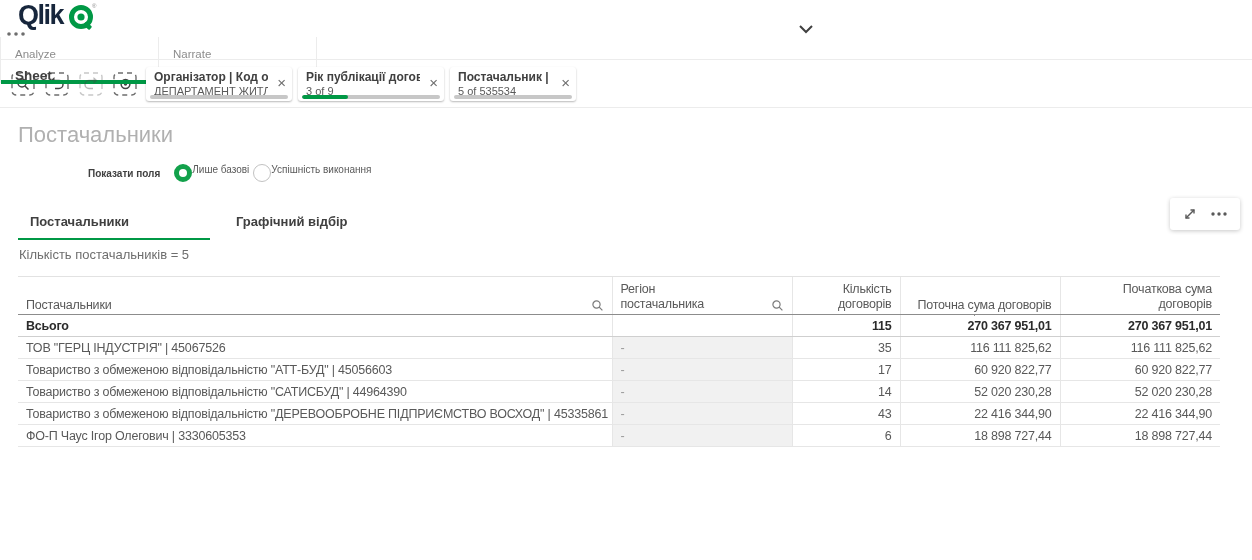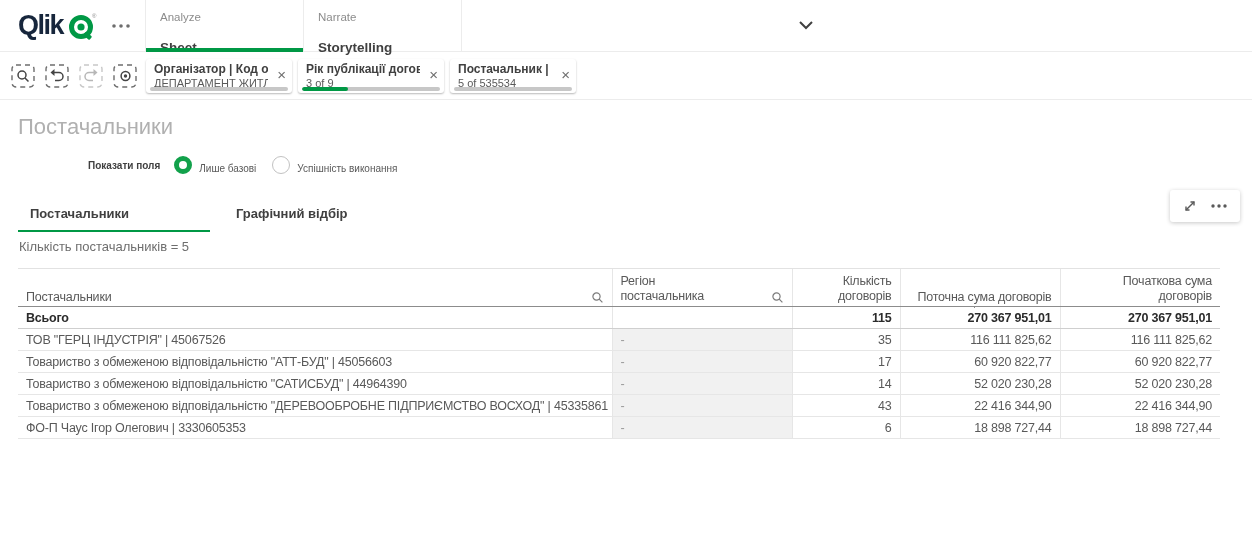--- a/index.html
+++ b/index.html
@@ -4,33 +4,33 @@
 <style>
   * { box-sizing: border-box; margin: 0; padding: 0; }
   html,body { width: 1252px; height: 560px; overflow: hidden; }
   body {
     font-family: "Liberation Sans", sans-serif;
     background: #ffffff;
     color: #595959;
   }
   
   .topbar {
-    position: relative; height: 52px;
+    position: relative; height: 60px;
     display: flex; align-items: stretch;
-    border-bottom: 1px solid #ececec; background: #fff;
+    border-bottom: 1px solid #ececec; background: #fff; flex-direction: column;
   }
   .logo { display: flex; align-items: center; padding: 0 8px 0 18px; gap: 4px; cursor: pointer; }
   .logo-text { font-size: 27px; font-weight: bold; color: #17263c; letter-spacing: -1.5px; }
   .logo-more { display: flex; align-items: center; padding: 0 14px 0 6px; }
   .nav-tabs { display: flex; border-left: 1px solid #ececec; }
   .nav-tab {
     width: 158px; padding: 11px 0 0 14px; border-right: 1px solid #ececec;
     position: relative; cursor: pointer;
   }
-  .nav-tab .sub { display:block; font-size: 11.5px; color: #8c8c8c; margin-bottom: 17px; }
+  .nav-tab .sub { display:block; font-size: 11.5px; color: #8c8c8c; margin-bottom: 8px; }
   .nav-tab .lbl { display:block; font-size: 13.5px; font-weight: bold; color: #404040; }
   .nav-tab.active::after {
     content:""; position:absolute; left:0; right:0; bottom:-1px; height:4px; background:#009845;
   }
   .sheet-title {
     position: absolute; left: 806px; top: 0; height: 100%; transform: translateX(-50%);
     display: flex; align-items: center; gap: 10px; white-space: nowrap;
     font-size: 14.5px; font-weight: bold; color: #404040; cursor: pointer;
   }
   
@@ -55,21 +55,21 @@
   .chip-bar {
     position: absolute; left: 4px; right: 4px; bottom: 2px; height: 4px;
     background: #c7c7c7; border-radius: 2px; overflow: hidden;
   }
   .chip-bar-fill { height: 100%; background: #009845; border-radius: 2px; width: 0; }
   
   .sheet { padding: 10px 18px 0; }
   .page-title { font-size: 22px; font-weight: normal; color: #b0b0b0; margin: 4px 0 16px; }
   .radio-row { display: flex; align-items: center; margin: 0 0 26px 70px; font-size: 10px; color: #595959; }
   .radio-caption { font-weight: bold; color: #404040; margin-right: 14px; }
-  .radio-opt { display: flex; align-items: flex-end; gap: 7px; margin-right: 16px; cursor: pointer; }
+  .radio-opt { display: flex; align-items: flex-start; margin-right: 4px; cursor: pointer; }
   .radio { width: 18px; height: 18px; border-radius: 50%; background: #fff; flex: none; }
   .radio.on  { border: 5px solid #12a14b; }
   .radio.off { border: 1px solid #c2c2c2; }
   
   .panel { position: relative; }
   .panel-actions {
     position: absolute; right: -6px; top: -10px; background: #fff; border-radius: 3px;
     box-shadow: 0 1px 4px rgba(0,0,0,.22); padding: 8px 12px; display: flex; gap: 12px; align-items: center;
   }
   .panel-tabs { display: flex; }

